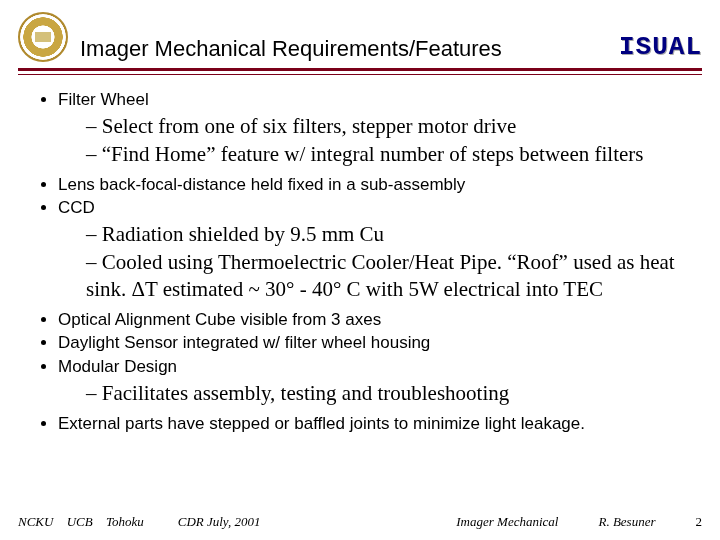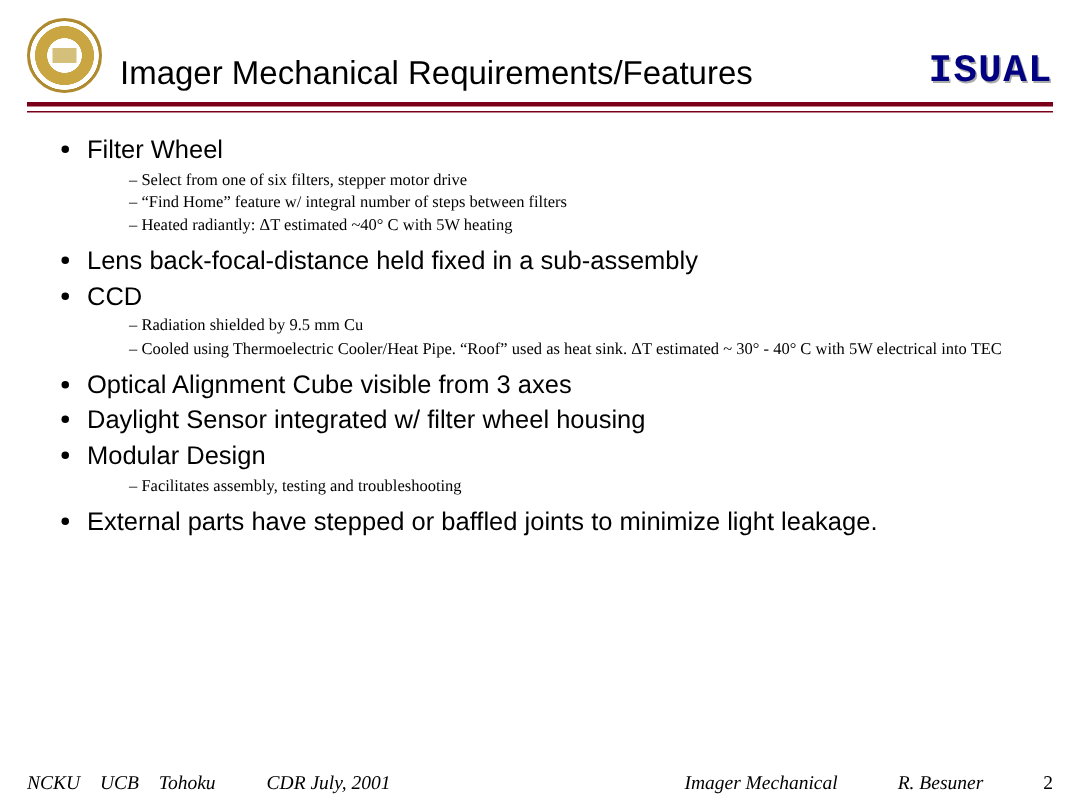--- a/index.html
+++ b/index.html
@@ -66,21 +66,21 @@
     list-style: disc;
   }
   ul.top > li {
     margin-bottom: 2px;
   }
   ul.sub {
     margin: 2px 0 6px 0;
     padding-left: 28px;
     list-style: none;
     font-family: "Times New Roman", serif;
-    font-size: 11px;
+    font-size: 21px;
   }
   ul.sub > li::before {
     content: "– ";
   }
   ul.sub > li {
     margin-bottom: 1px;
   }
   .footer {
     position: absolute;
     bottom: 10px;
@@ -111,21 +111,20 @@
 </div>
 <div class="rule"></div>
 
 <div class="content">
   <ul class="top">
     <li>
       <span>Filter Wheel</span>
       <ul class="sub">
         <li>Select from one of six filters, stepper motor drive</li>
         <li>“Find Home” feature w/ integral number of steps between filters</li>
-        <li>Heated radiantly: ΔT estimated ~40° C with 5W heating</li>
       </ul>
     </li>
     <li>Lens back-focal-distance held fixed in a sub-assembly</li>
     <li>
       <span>CCD</span>
       <ul class="sub">
         <li>Radiation shielded by 9.5 mm Cu</li>
         <li>Cooled using Thermoelectric Cooler/Heat Pipe.  “Roof” used as heat sink. ΔT estimated ~ 30° - 40° C with 5W electrical into TEC</li>
       </ul>
     </li>

